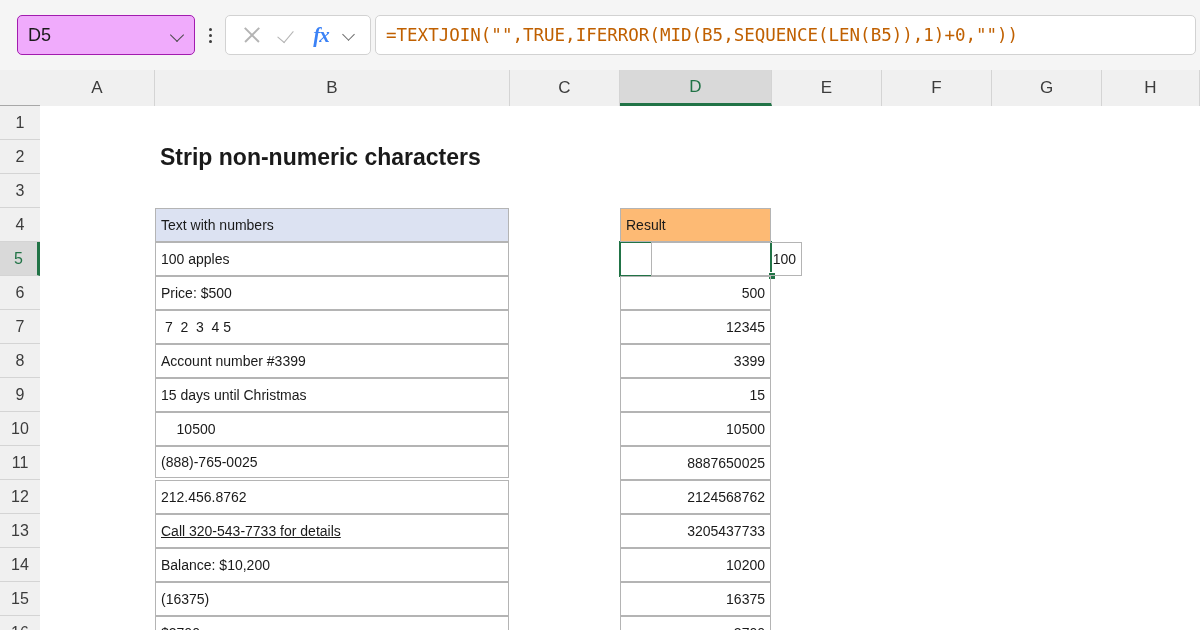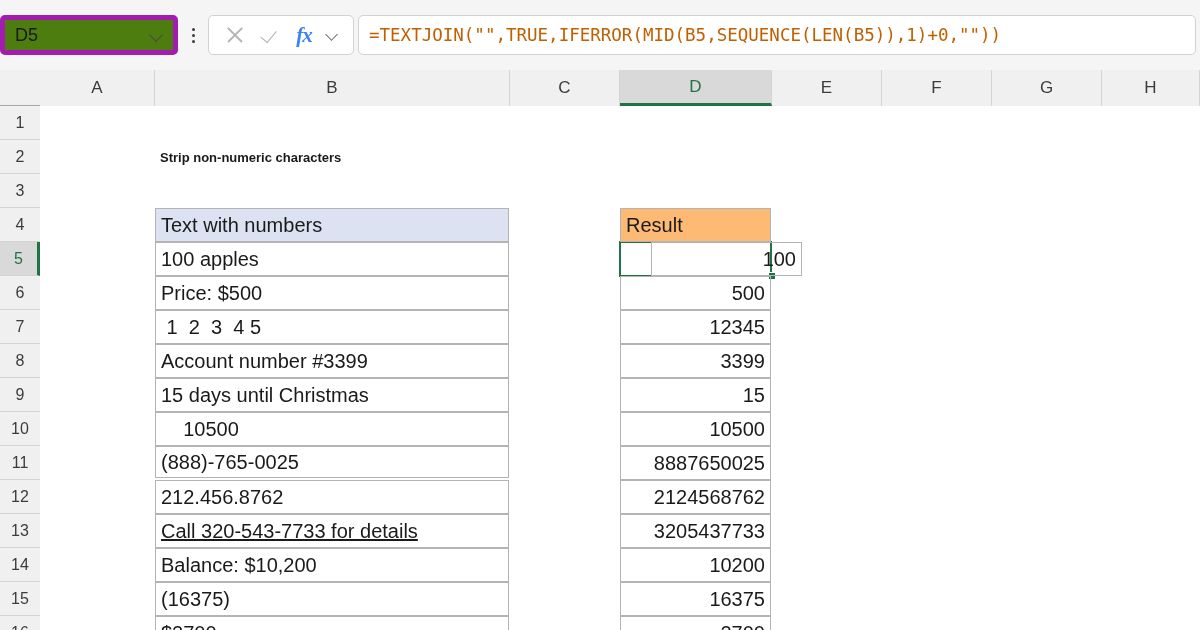--- a/index.html
+++ b/index.html
@@ -12,24 +12,24 @@
   }
 
   
   #formula-strip {
     position: absolute; left: 0; top: 0;
     width: 1200px; height: 70px;
     background: #f5f5f5;
     display: flex; align-items: center;
   }
   #name-box {
-    margin-left: 0;
+    margin-left: 17px;
     width: 178px; height: 40px;
-    background: #4d7c0f;
-    border: 5px solid #a21caf;
+    background: #f0abfc;
+    border: 1px solid #a21caf;
     border-radius: 5px;
     display: flex; align-items: center;
     padding: 0 10px;
     position: relative;
   }
   #name-box-value {
     font-size: 18px; color: #1a1a1a;
     flex: 1;
   }
   .chev {
@@ -172,31 +172,31 @@
   }
   #cells {
     position: absolute; left: 40px; top: 36px;
     width: 1160px; height: 524px;
     overflow: hidden;
     background: #ffffff;
   }
   .cell {
     position: absolute;
     display: flex; align-items: center;
-    font-size: 20px; color: #1a1a1a;
+    font-size: 14px; color: #1a1a1a;
     padding: 0 5px;
     white-space: pre;
     overflow: hidden;
   }
   .cell.bordered {
     border: 1px solid #b4b4b4;
   }
   .cell.right { justify-content: flex-end; }
   .cell.title {
-    font-weight: bold; font-size: 13px;
+    font-weight: bold; font-size: 23px;
   }
   .cell.hdr-blue { background: #dce2f2; }
   .cell.hdr-green { background: #fdba74; }
 
   #selbox {
     position: absolute;
     border: 2.5px solid #217346;
     pointer-events: none;
   }
   #fillhandle {
@@ -271,21 +271,21 @@
   <div id="cells">
     <div id="selbox" style="left: 579px; top: 135px; width: 153px; height: 36px;"></div>
     <div id="fillhandle" style="left: 728px; top: 166px;"></div>
   <div class="cell title" style="left: 115px; top: 34px; width: 354px; height: 34px;">Strip non-numeric characters</div>
       <div class="cell bordered hdr-blue" style="left: 115px; top: 102px; width: 354px; height: 34px;">Text with numbers</div>
       <div class="cell bordered hdr-green" style="left: 580px; top: 102px; width: 151px; height: 34px;">Result</div>
       <div class="cell bordered" style="left: 115px; top: 136px; width: 354px; height: 34px;">100 apples</div>
       <div class="cell bordered right" style="left: 580px; top: 136px; width: 151px; height: 34px; margin-left: 31px;">100</div>
       <div class="cell bordered" style="left: 115px; top: 170px; width: 354px; height: 34px;">Price: $500</div>
       <div class="cell bordered right" style="left: 580px; top: 170px; width: 151px; height: 34px;">500</div>
-      <div class="cell bordered" style="left: 115px; top: 204px; width: 354px; height: 34px;"> 1  2  3  4 5</div>
+      <div class="cell bordered" style="left: 115px; top: 204px; width: 354px; height: 34px;"> 7  2  3  4 5</div>
       <div class="cell bordered right" style="left: 580px; top: 204px; width: 151px; height: 34px;">12345</div>
       <div class="cell bordered" style="left: 115px; top: 238px; width: 354px; height: 34px;">Account number #3399</div>
       <div class="cell bordered right" style="left: 580px; top: 238px; width: 151px; height: 34px;">3399</div>
       <div class="cell bordered" style="left: 115px; top: 272px; width: 354px; height: 34px;">15 days until Christmas</div>
       <div class="cell bordered right" style="left: 580px; top: 272px; width: 151px; height: 34px;">15</div>
       <div class="cell bordered" style="left: 115px; top: 306px; width: 354px; height: 34px;">    10500</div>
       <div class="cell bordered right" style="left: 580px; top: 306px; width: 151px; height: 34px;">10500</div>
       <div class="cell bordered" style="left: 115px; top: 340px; width: 354px; height: 32px;">(888)-765-0025</div>
       <div class="cell bordered right" style="left: 580px; top: 340px; width: 151px; height: 34px;">8887650025</div>
       <div class="cell bordered" style="left: 115px; top: 374px; width: 354px; height: 34px;">212.456.8762</div>

